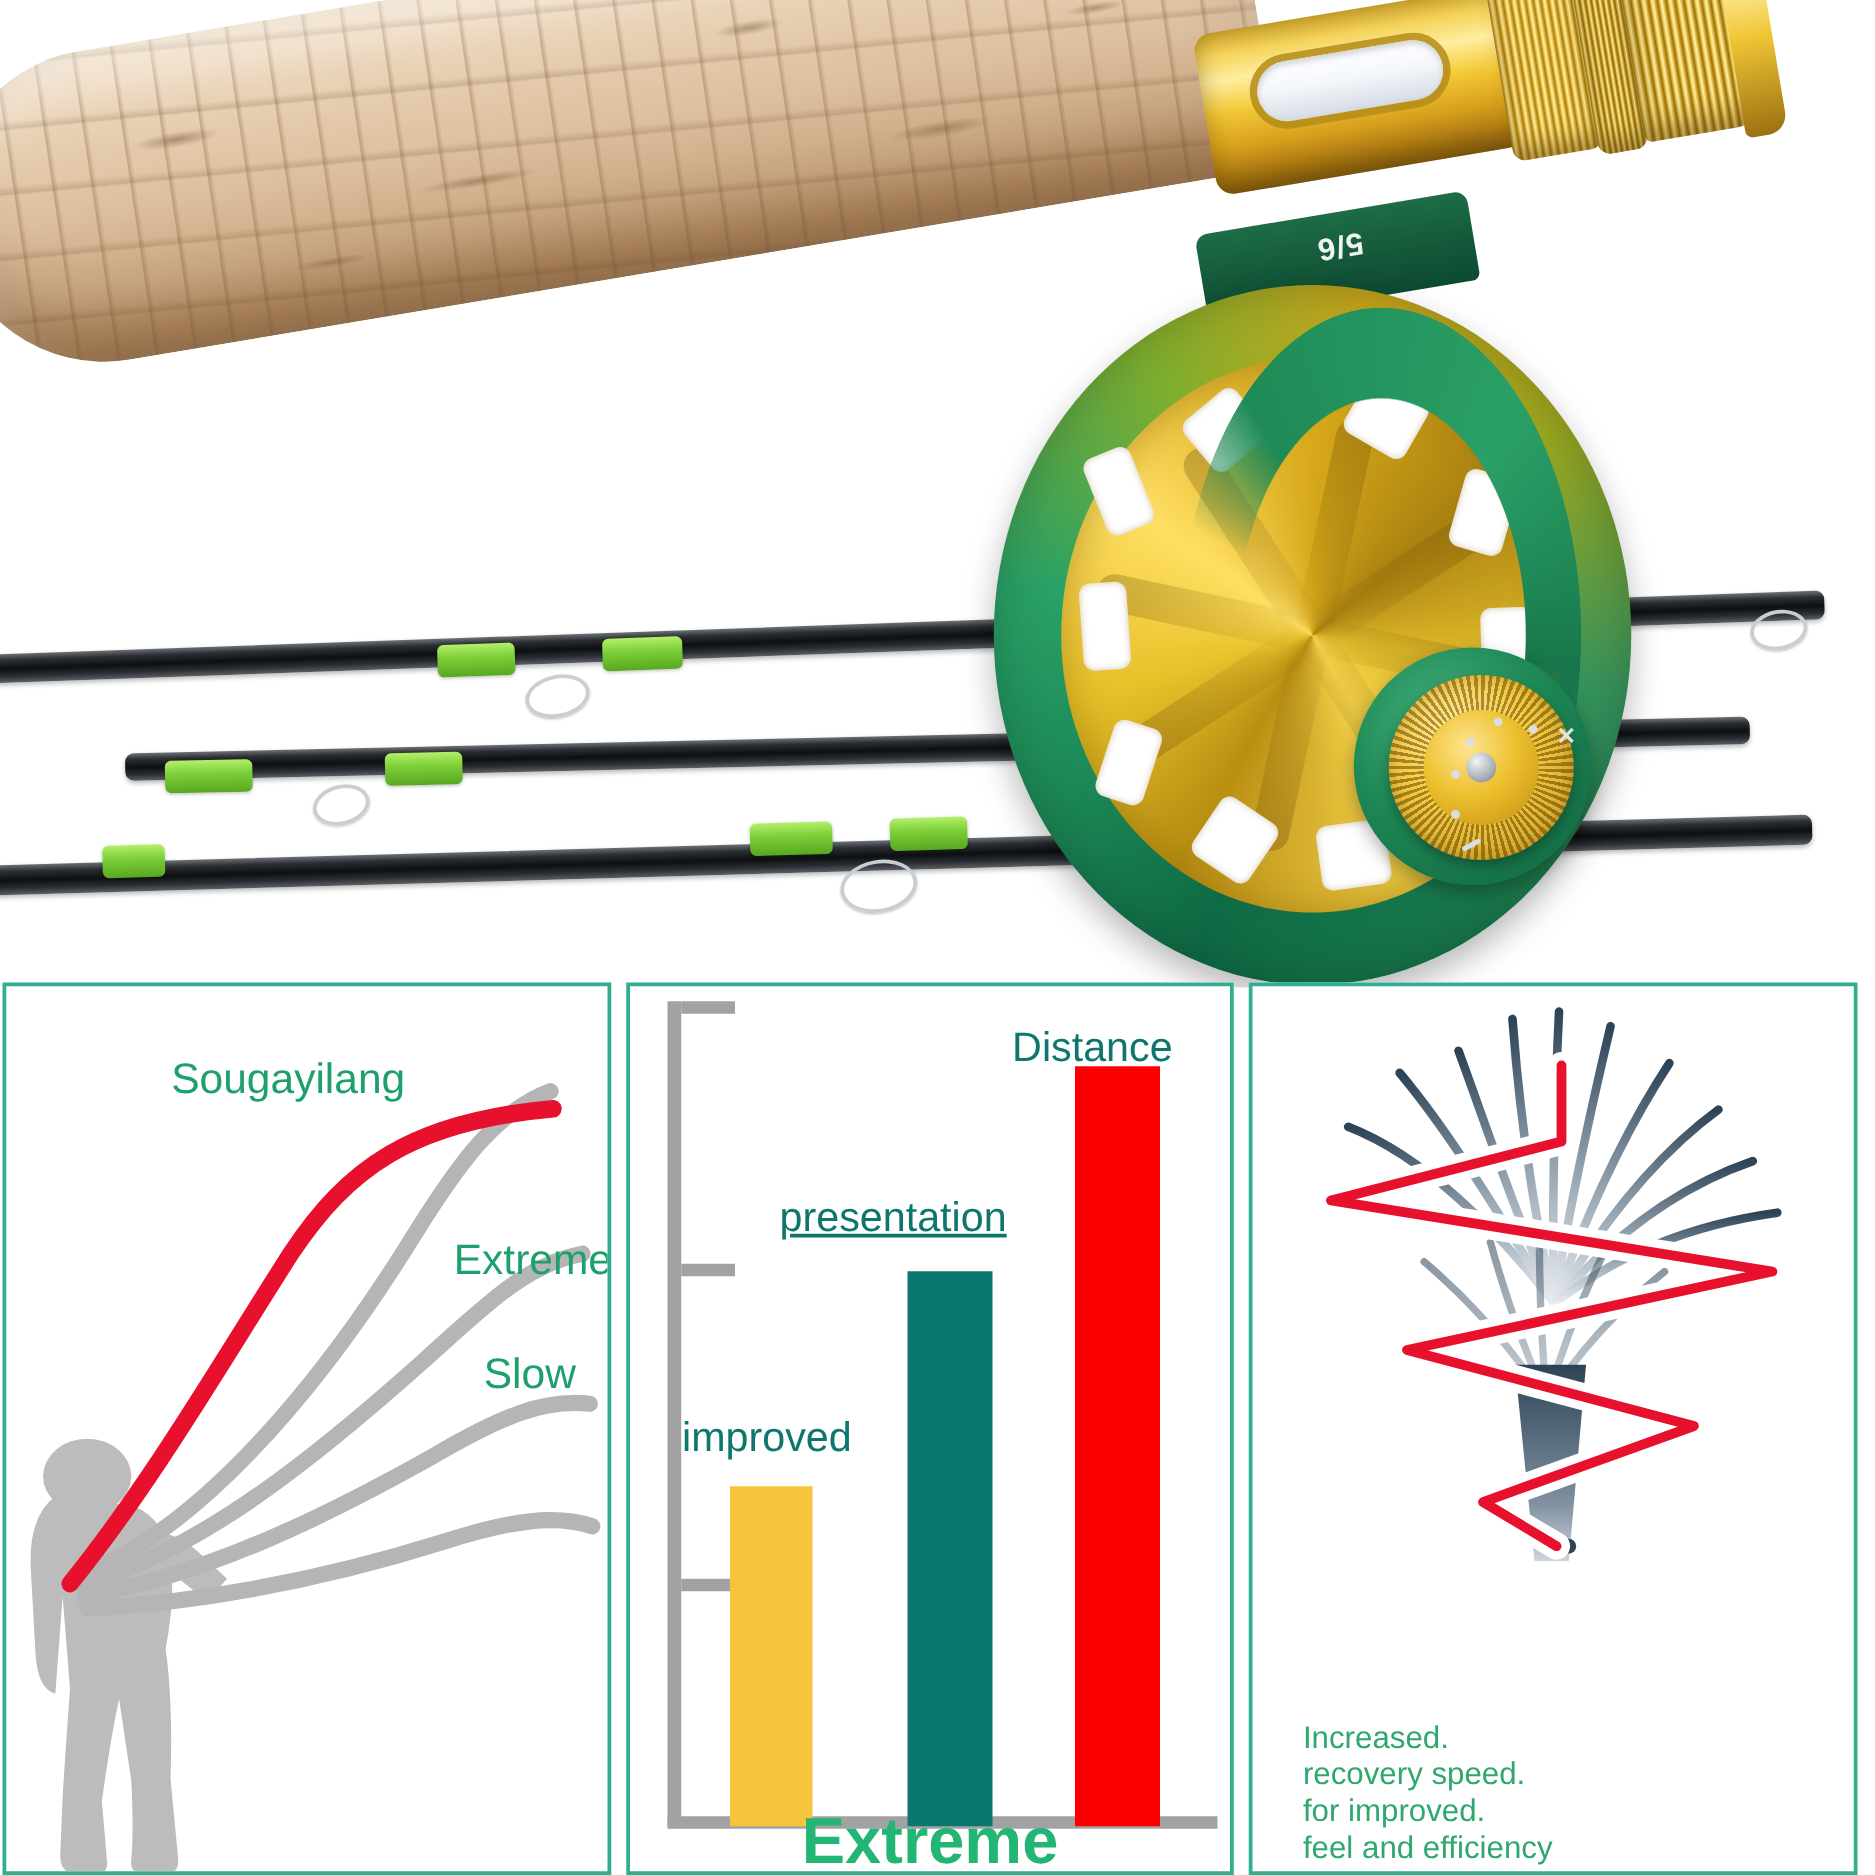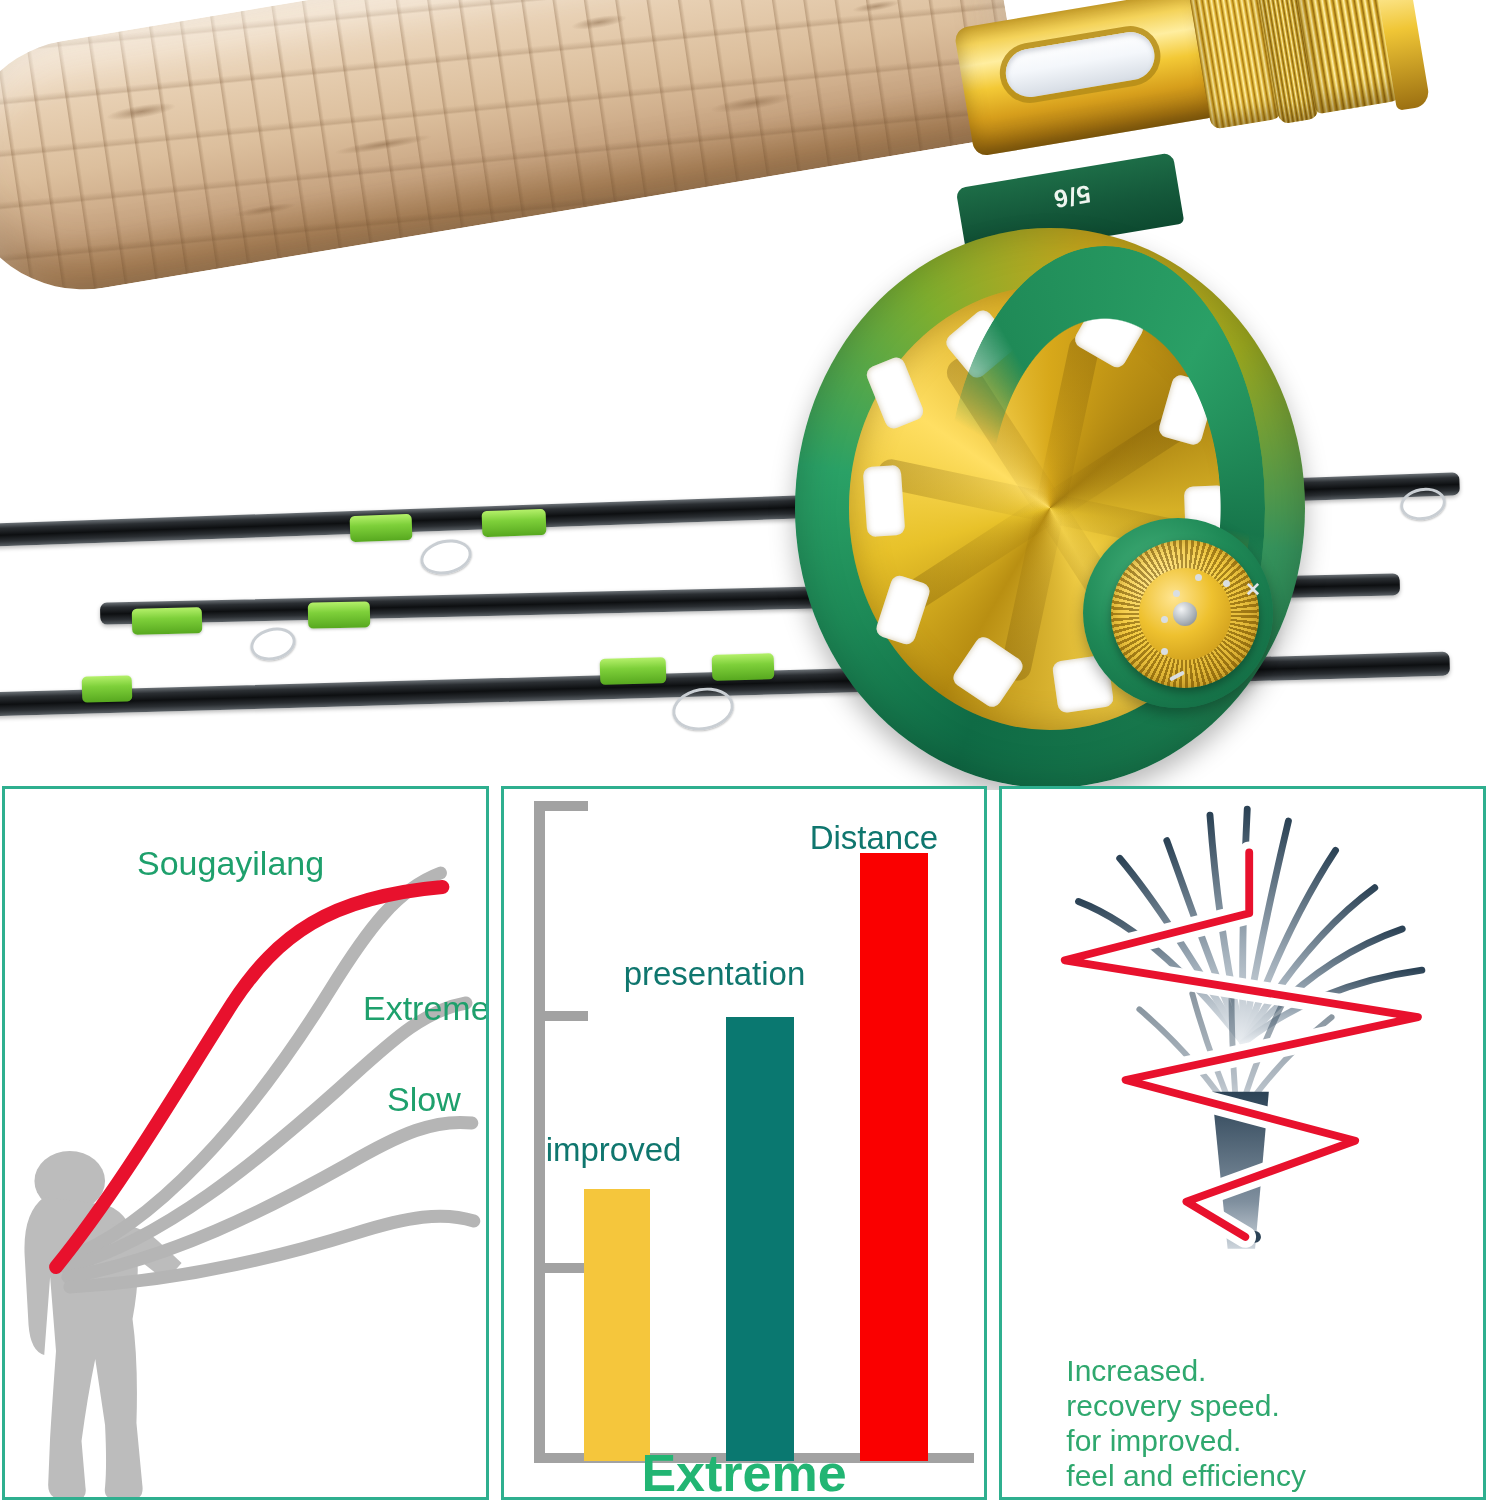--- a/index.html
+++ b/index.html
@@ -148,22 +148,22 @@
   .axis-v{position:absolute;left:30px;top:12px;width:11px;height:660px;background:#a2a2a2;}
   .axis-h{position:absolute;left:30px;top:664px;width:440px;height:10px;background:#a2a2a2;}
   .tick{position:absolute;left:41px;width:43px;height:10px;background:#a2a2a2;}
   .bar{position:absolute;bottom:36px;}
   .bar-lbl{position:absolute;color:#0f766e;font-size:33px;white-space:nowrap;}
   .x-title{position:absolute;left:0;right:0;bottom:-6px;text-align:center;
            color:#22B573;font-size:52px;font-weight:700;}
 
   
   .tornado{position:absolute;left:0;top:4px;width:100%;height:470px;}
-  .p3-text{position:absolute;left:64px;bottom:4px;color:#2FA86E;
-           font-size:30px;line-height:1.17;white-space:pre;}
+  .p3-text{position:absolute;left:40px;bottom:4px;color:#2FA86E;
+           font-size:25px;line-height:1.17;white-space:pre;}
 </style>
 </head>
 <body>
 
 <div class="page">
 
   <div class="photo">
 
     <div class="blank b1"></div>
     <div class="blank b2"></div>
@@ -270,21 +270,21 @@
         <div class="axis-h"></div>
         <div class="tick" style="top:12px;"></div>
         <div class="tick" style="top:222px;"></div>
         <div class="tick" style="top:474px;"></div>
 
         <div class="bar" style="left:80px;width:66px;height:272px;background:#F5C63C;"></div>
         <div class="bar" style="left:222px;width:68px;height:444px;background:#0A7870;"></div>
         <div class="bar" style="left:356px;width:68px;height:608px;background:#FA0000;"></div>
 
         <div class="bar-lbl" style="left:42px;top:342px;">improved</div>
-        <div class="bar-lbl" style="left:120px;top:166px;">presentation</div>
+        <div class="bar-lbl" style="left:120px;top:166px;text-decoration:underline;">presentation</div>
         <div class="bar-lbl" style="left:306px;top:30px;">Distance</div>
 
         <div class="x-title">Extreme</div>
       </div>
     </div>
 
     <div class="panel">
       <svg class="tornado" viewBox="0 0 490 470" preserveAspectRatio="xMidYMid meet">
         <defs>
           <linearGradient id="tg" x1="0" y1="0" x2="0" y2="1">

